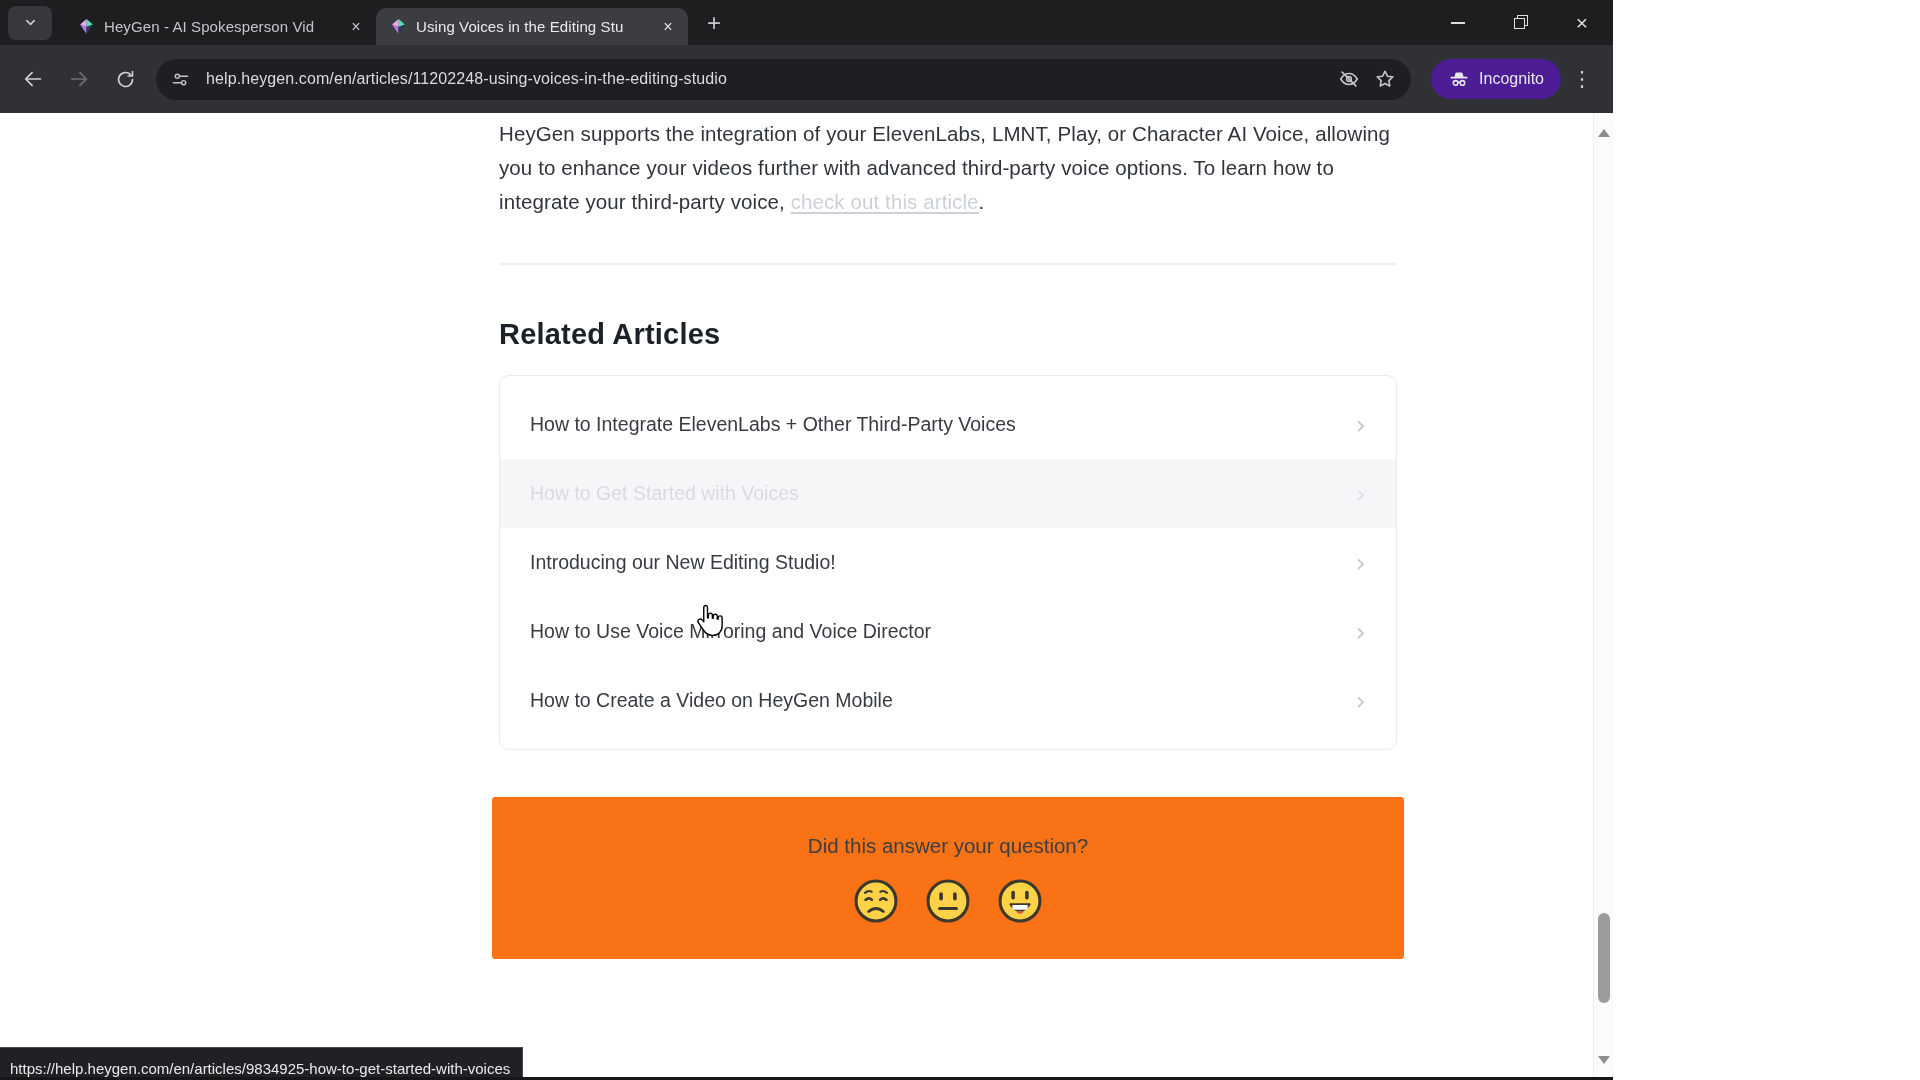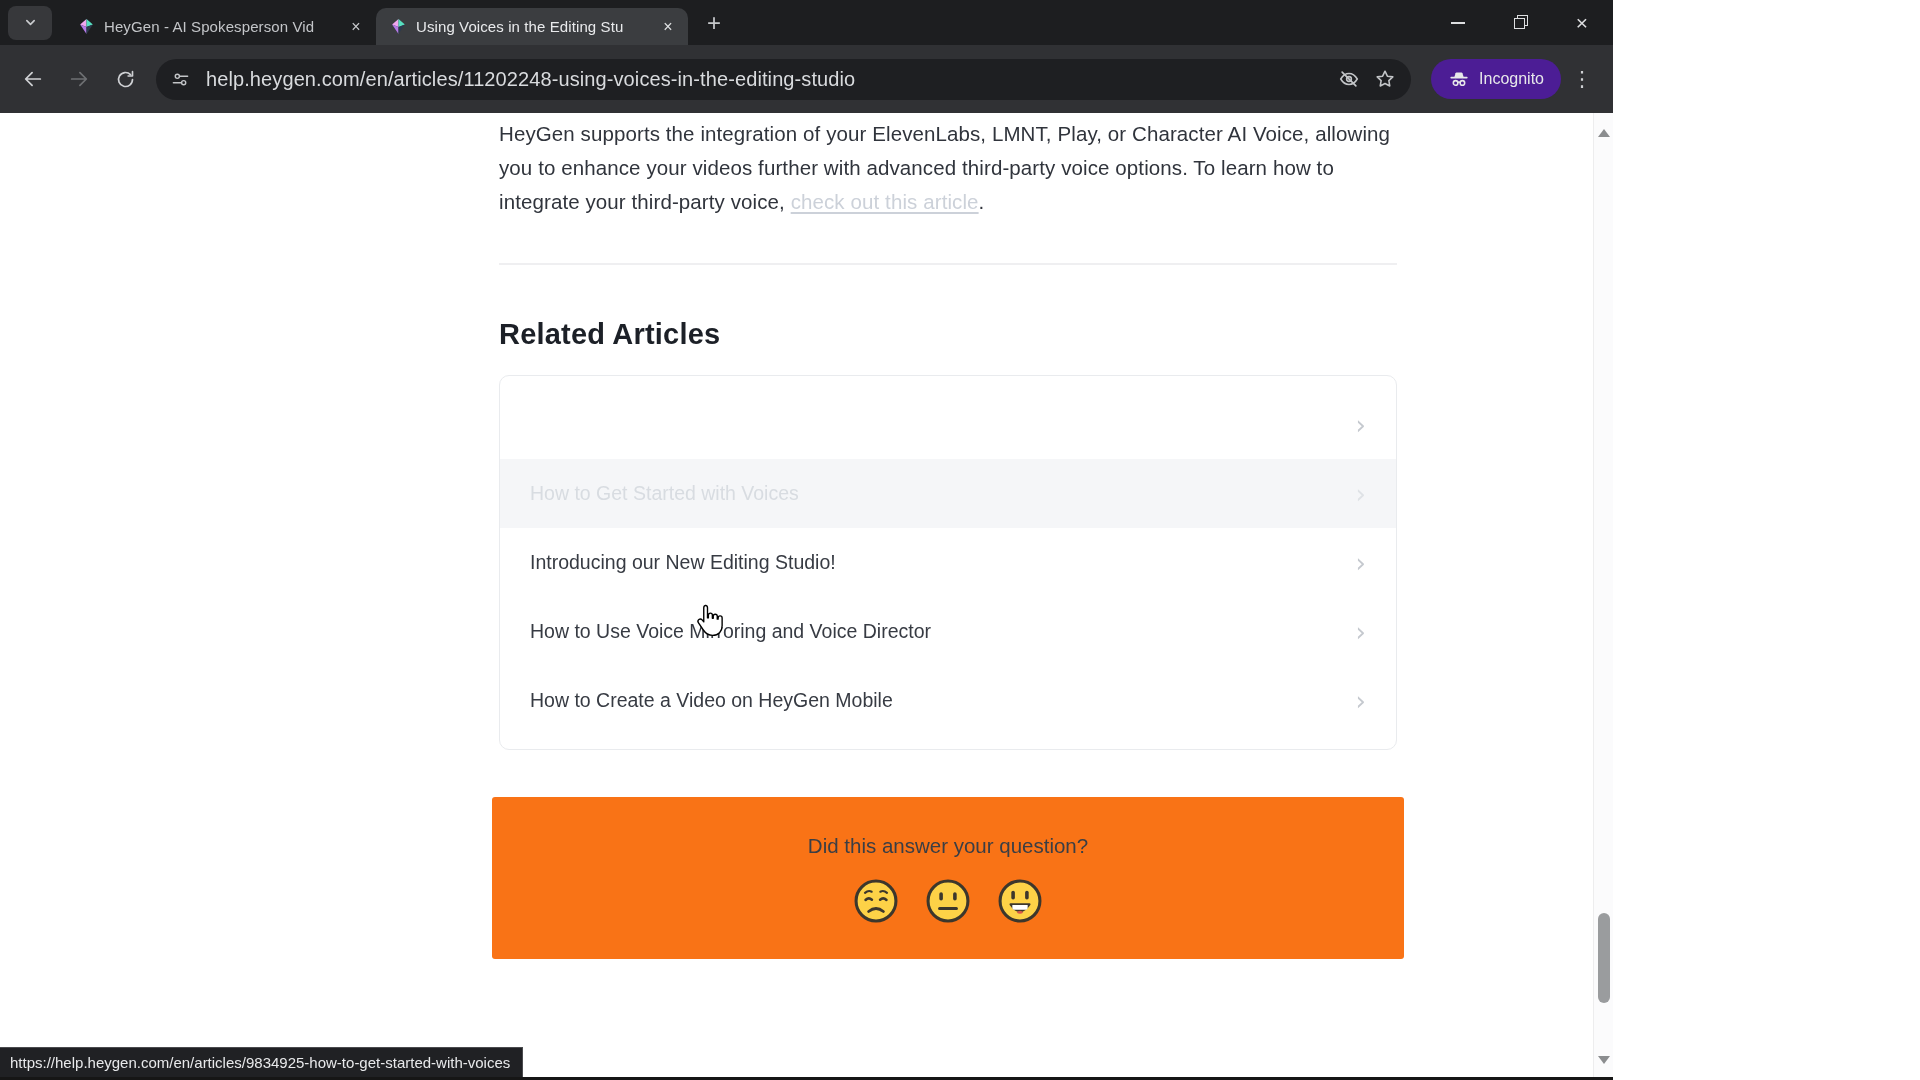--- a/index.html
+++ b/index.html
@@ -26,21 +26,21 @@
   .ic-restore::before { content:""; position:absolute; right:-2px; top:-2px; width:9px; height:9px; border:1.6px solid #dddee0; }
   .ic-restore::after { content:""; position:absolute; left:0; bottom:0; width:9px; height:9px; border:1.6px solid #dddee0; background:#1d1e20; }
   .ic-close { font-size:21px; line-height:1; font-weight:300; }
 
   
   .toolbar { height:68px; background:#303134; display:flex; align-items:center; padding:0 10px; }
   .nav-btn { width:46px; height:46px; border-radius:50%; display:flex; align-items:center; justify-content:center; cursor:pointer; flex:0 0 auto; }
   .nav-btn svg { display:block; }
   .omnibox { flex:1; height:41px; background:#1e1f22; border-radius:21px; display:flex; align-items:center; margin:0 8px; padding:0 8px 0 6px; cursor:text; }
   .site-info { width:36px; height:33px; border-radius:16px; display:flex; align-items:center; justify-content:center; cursor:pointer; flex:0 0 auto; }
-  .url { flex:1; color:#d9dbde; font-size:20px; margin-left:8px; white-space:nowrap; overflow:hidden; letter-spacing:.1px; }
+  .url { flex:1; color:#d9dbde; font-size:16px; margin-left:8px; white-space:nowrap; overflow:hidden; letter-spacing:.1px; }
   .box-ic { width:36px; height:36px; display:flex; align-items:center; justify-content:center; cursor:pointer; flex:0 0 auto; }
   .incog { height:40px; background:#4c1d95; border-radius:20px; display:flex; align-items:center; padding:0 17px; margin-left:12px; gap:9px; flex:0 0 auto; }
   .incog-label { color:#e7e8ea; font-size:16px; }
   .menu-btn { width:42px; height:42px; display:flex; align-items:center; justify-content:center; color:#cfd1d4; font-size:21px; cursor:pointer; flex:0 0 auto; }
 
   
   .content { position:relative; height:967px; background:#fff; }
   .article { width:898px; margin-left:499px; }
   .intro { padding-top:4px; font-size:20.5px; line-height:34px; color:#30343c; letter-spacing:.1px; }
   .intro .lnk { color:#ccd1d9; text-decoration:underline; text-underline-offset:3px; cursor:pointer; }
@@ -55,21 +55,21 @@
   .feedback { width:912px; margin-left:492px; margin-top:47px; height:162px; background:#f97316; border-radius:3px; text-align:center; }
   .fb-q { padding-top:37px; font-size:20.5px; font-weight:400; color:#3a3e45; }
   .emoji-row { display:flex; justify-content:center; align-items:center; gap:26px; margin-top:20px; }
   .emoji-btn { width:46px; height:46px; cursor:pointer; }
   .emoji-btn svg { display:block; width:46px; height:46px; }
 
   
   .cursor { position:absolute; left:694px; top:490px; width:30px; height:36px; pointer-events:none; z-index:50; }
 
   
-  .status-tip { position:absolute; left:0; bottom:3px; height:30px; background:#202124; border:1px solid #4a4b4e; border-left:none; border-bottom:none; display:flex; align-items:center; padding:0 12px 0 10px; color:#e8e9eb; font-size:15px; white-space:nowrap; z-index:40; }
+  .status-tip { position:absolute; left:0; bottom:3px; height:30px; background:#202124; border:1px solid #4a4b4e; border-left:none; border-bottom:none; display:flex; align-items:flex-end; padding:0 12px 0 10px; color:#e8e9eb; font-size:15px; white-space:nowrap; z-index:40; }
   .bottom-edge { position:absolute; left:0; bottom:0; width:100%; height:3px; background:#161616; z-index:39; }
 
   
   .scrollbar { position:absolute; right:0; top:113px; bottom:0; width:20px; background:#fbfbfc; border-left:1px solid #ededee; z-index:30; }
   .sb-btn { position:absolute; left:0; width:20px; height:20px; display:flex; align-items:center; justify-content:center; cursor:pointer; }
   .sb-up { top:10px; } .sb-down { bottom:10px; }
   .tri-up { width:0; height:0; border-left:6px solid transparent; border-right:6px solid transparent; border-bottom:8px solid #8b8d8f; }
   .tri-down { width:0; height:0; border-left:6px solid transparent; border-right:6px solid transparent; border-top:8px solid #8b8d8f; }
   .sb-thumb { position:absolute; left:4px; width:12px; top:800px; height:90px; border-radius:6px; background:#9a9c9e; cursor:pointer; }
 </style>
@@ -190,20 +190,21 @@
     <div class="article">
 
       <p class="intro"><span>HeyGen supports the integration of your ElevenLabs, LMNT, Play, or Character AI Voice, allowing you to enhance your videos further with advanced third-party voice options. To learn how to integrate your third-party voice, </span><span class="lnk">check out this article</span><span>.</span></p>
 
       <div class="divider"></div>
 
       <h2 class="rel-heading">Related Articles</h2>
 
       <div class="card" id="related-card">
           <div class="row">
+            <span>How to Integrate ElevenLabs + Other Third-Party Voices</span>
             <span class="chev">›</span>
           </div>
           <div class="row hovered">
             <span>How to Get Started with Voices</span>
             <span class="chev">›</span>
           </div>
           <div class="row">
             <span>Introducing our New Editing Studio!</span>
             <span class="chev">›</span>
           </div>

